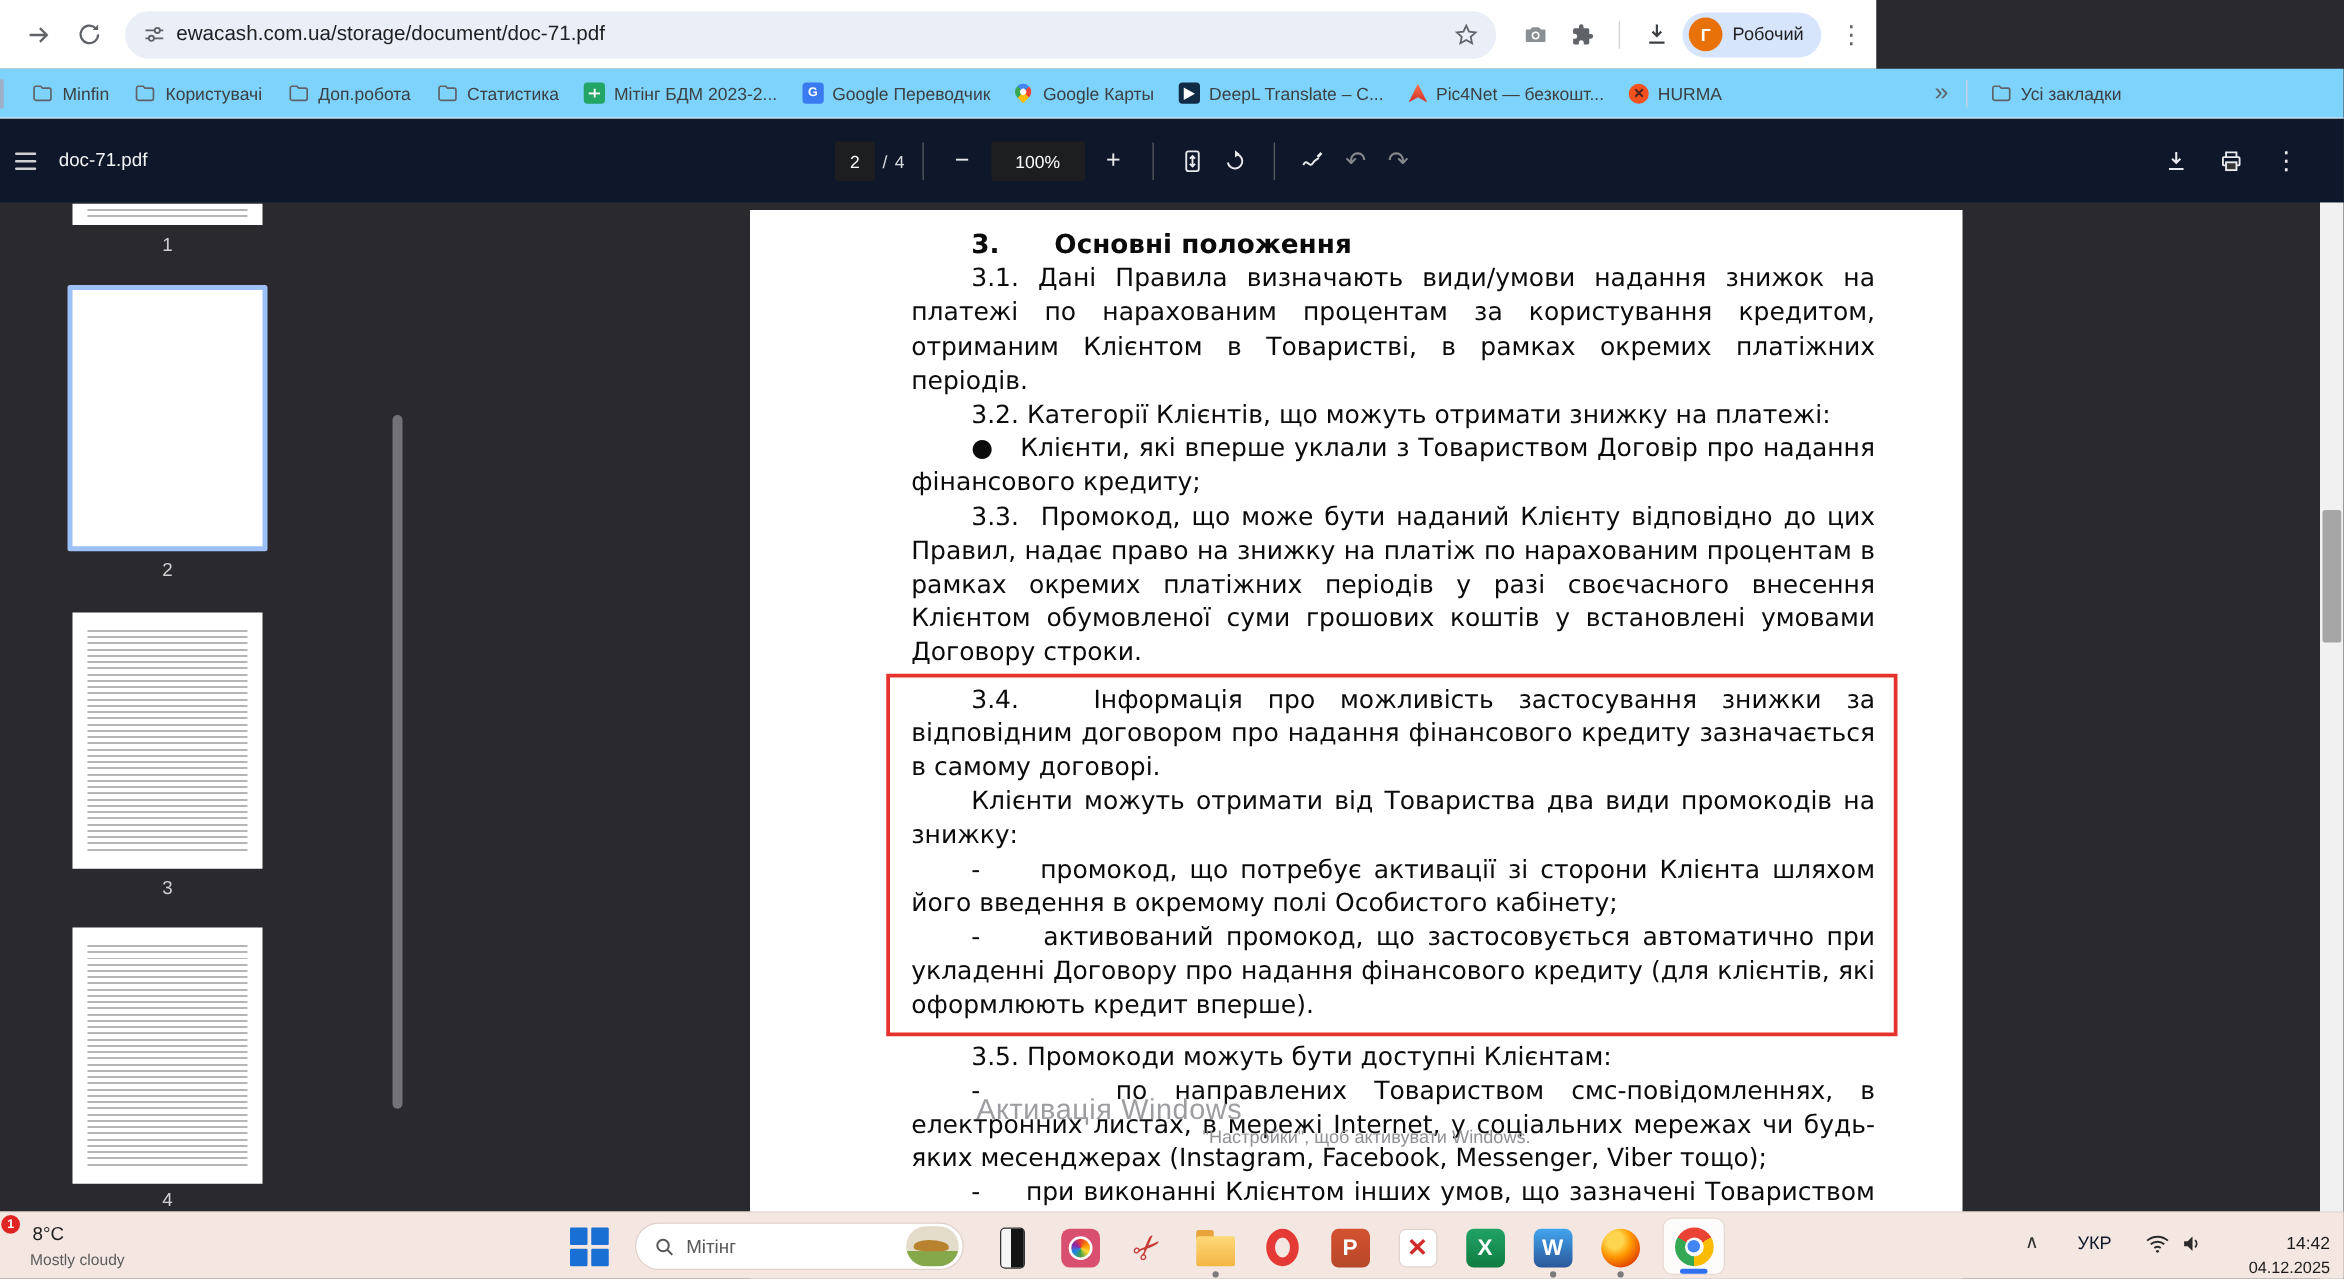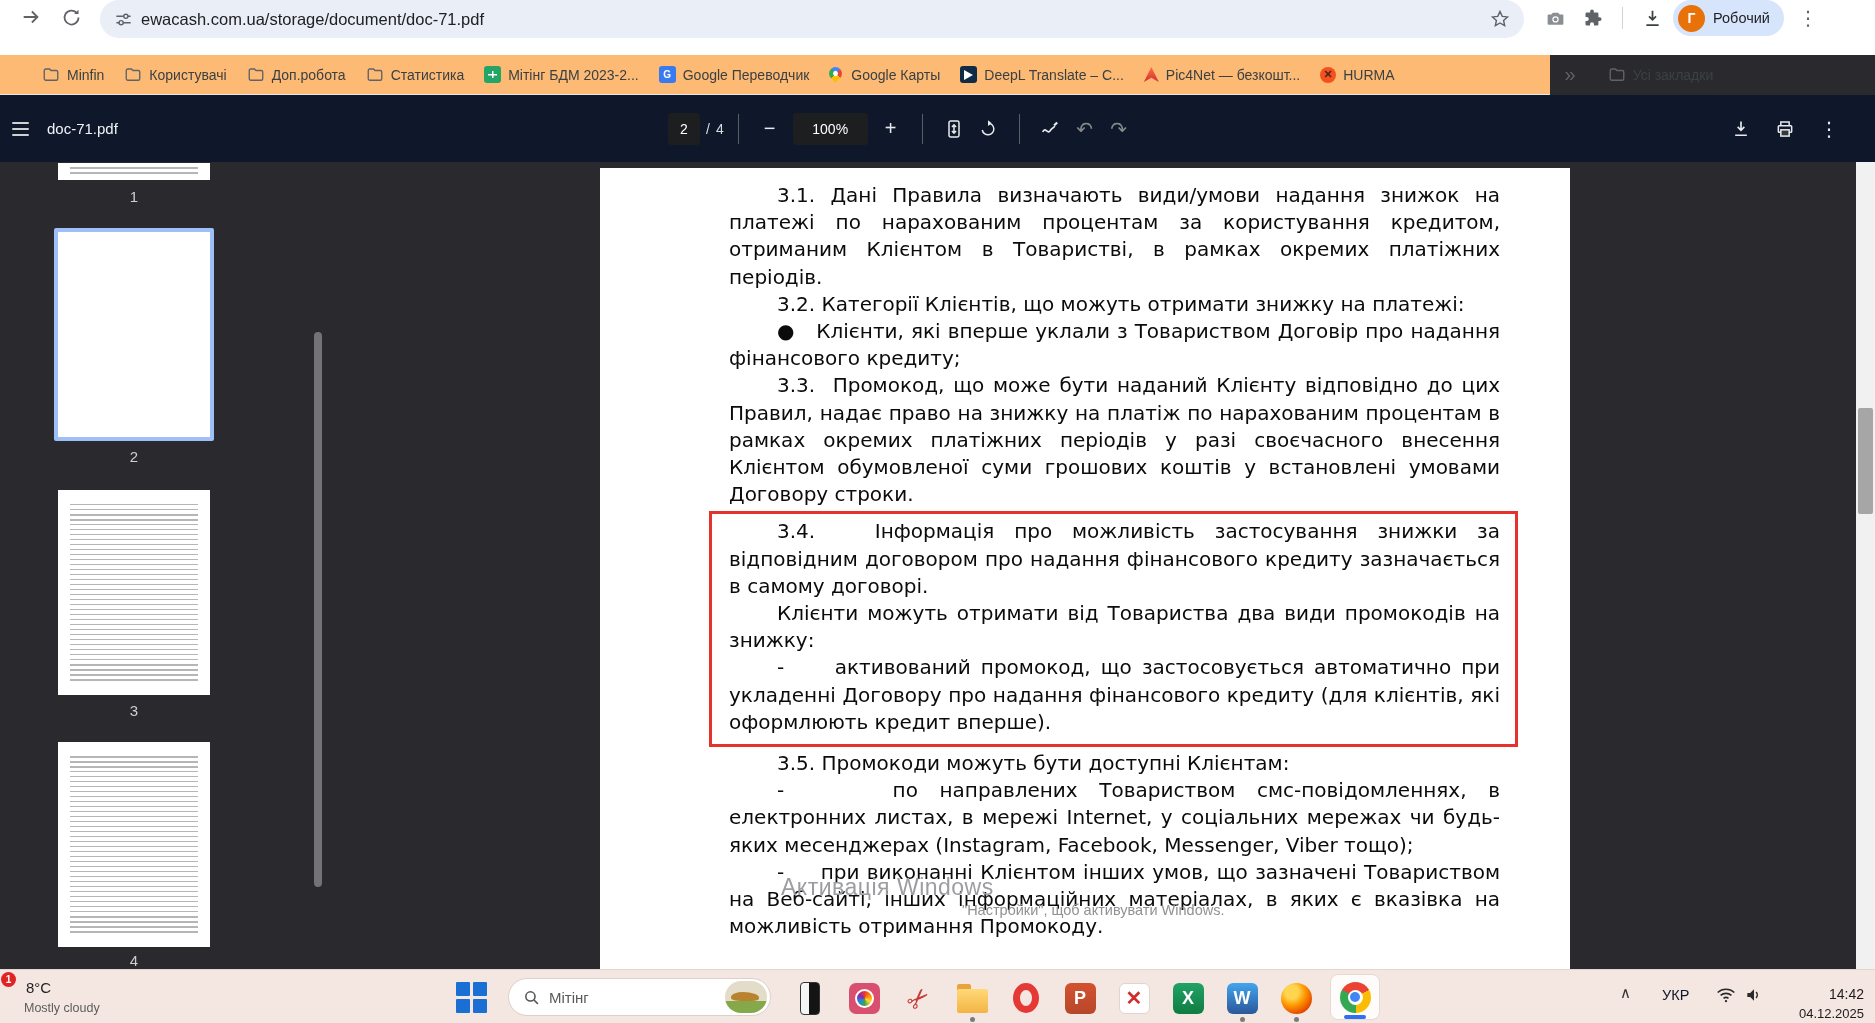--- a/index.html
+++ b/index.html
@@ -2,40 +2,40 @@
 <html><head>
 <meta charset="utf-8">
 <style>
   html,body{margin:0;padding:0;}
   body{width:1875px;height:1023px;position:relative;overflow:hidden;
        background:#2a2a2e;font-family:"Liberation Sans",sans-serif;
        -webkit-font-smoothing:antialiased;}
   button{background:none;border:none;padding:0;cursor:pointer;font-family:inherit;}
 
   
-  .topbar{position:absolute;left:0;top:0;width:1875px;height:55px;background:#ffffff;
-          display:flex;align-items:flex-start;}
+  .topbar{position:absolute;left:0;top:0;width:1501px;height:55px;background:#ffffff;
+          display:flex;align-items:center;}
   .navbtn{width:34px;height:34px;border-radius:50%;display:flex;align-items:center;
           justify-content:center;color:#5f6368;}
   .omnibox{height:38px;background:#e9eef7;border-radius:19px;display:flex;align-items:center;
            margin-left:12px;width:1412px;padding:0 6px;}
   .omnibox .url{flex:1;color:#202124;font-size:16.5px;margin-left:8px;white-space:nowrap;
                 overflow:hidden;}
   .chrome-right{display:flex;align-items:center;margin-left:14px;gap:4px;}
   .vdiv{width:1px;height:22px;background:#d0d4da;margin:0 8px;}
   .profile-chip{height:36px;background:#d7e5fc;border-radius:18px;display:flex;align-items:center;
                 padding:0 14px 0 5px;gap:8px;}
   .avatar{width:27px;height:27px;border-radius:50%;background:#e8710a;color:#fff;font-size:14px;
           font-weight:bold;display:flex;align-items:center;justify-content:center;}
   .profile-chip .pname{font-size:14.5px;color:#1f1f1f;}
   .kebab{font-size:20px;color:#5f6368;line-height:1;padding:0 10px;}
 
   
-  .bookmarks{position:absolute;left:0;top:55px;width:1550px;height:40px;background:#fdba74;
-             border-bottom:1px solid #e8e8e8;display:flex;align-items:center;padding-left:20px;
+  .bookmarks{position:absolute;left:0;top:55px;width:1875px;height:40px;background:#7dd3fc;
+             border-bottom:1px solid #e8e8e8;display:flex;align-items:center;padding-left:0;
              box-sizing:border-box;}
   .bm-sep{width:3px;height:24px;background:#9fb0c6;border-radius:2px;margin-right:12px;}
   .bm{display:flex;align-items:center;gap:7px;padding:4px 10px;border-radius:6px;color:#3c4043;
       font-size:14px;white-space:nowrap;}
   .bm svg{flex:0 0 auto;}
   .sq-ic{width:17px;height:17px;border-radius:3px;display:flex;align-items:center;
          justify-content:center;color:#fff;font-size:10px;font-weight:bold;}
   .ic-sheets{background:#23a566;position:relative;}
   .ic-sheets::after{content:"";position:absolute;inset:5px 4px;background:
       linear-gradient(#fff,#fff) center/9px 1.5px no-repeat,
@@ -353,27 +353,29 @@
 
   <div class="thumb" style="left:58px;top:580px;width:152px;height:205px;">
     <div class="tlines"></div>
   </div>
   <div class="tlabel" style="top:790px;">4</div>
 
   <div class="side-scroll"></div>
 
   <section class="page">
     <div class="doc">
+      <p class="doc-h">3.&nbsp;&nbsp;&nbsp;&nbsp;&nbsp;&nbsp;Основні положення</p>
       <p>3.1. Дані Правила визначають види/умови надання знижок на платежі по нарахованим процентам за користування кредитом, отриманим Клієнтом в Товаристві, в рамках окремих платіжних періодів.</p>
       <p>3.2. Категорії Клієнтів, що можуть отримати знижку на платежі:</p>
       <p>●&nbsp;&nbsp;&nbsp;Клієнти, які вперше уклали з Товариством Договір про надання фінансового кредиту;</p>
       <p>3.3.&nbsp; Промокод, що може бути наданий Клієнту відповідно до цих Правил, надає право на знижку на платіж по нарахованим процентам в рамках окремих платіжних періодів у разі своєчасного внесення Клієнтом обумовленої суми грошових коштів у встановлені умовами Договору строки.</p>
       <div class="redbox">
         <p>3.4.&nbsp;&nbsp; Інформація про можливість застосування знижки за відповідним договором про надання фінансового кредиту зазначається в самому договорі.</p>
         <p>Клієнти можуть отримати від Товариства два види промокодів на знижку:</p>
+        <p>-&nbsp;&nbsp;&nbsp;&nbsp;&nbsp;промокод, що потребує активації зі сторони Клієнта шляхом його введення в окремому полі Особистого кабінету;</p>
         <p>-&nbsp;&nbsp;&nbsp;&nbsp;&nbsp;активований промокод, що застосовується автоматично при укладенні Договору про надання фінансового кредиту (для клієнтів, які оформлюють кредит вперше).</p>
       </div>
       <p>3.5. Промокоди можуть бути доступні Клієнтам:</p>
       <p>-&nbsp;&nbsp;&nbsp;&nbsp;&nbsp;по направлених Товариством смс-повідомленнях, в електронних листах, в мережі Internet, у соціальних мережах чи будь-яких месенджерах (Instagram, Facebook, Messenger, Viber тощо);</p>
       <p>-&nbsp;&nbsp;&nbsp;&nbsp;&nbsp;при виконанні Клієнтом інших умов, що зазначені Товариством на Веб-сайті, інших інформаційних матеріалах, в яких є вказівка на можливість отримання Промокоду.</p>
     </div>
   </section>
 
   <div class="wm1">Активація Windows</div>
   <div class="wm2">"Настройки", щоб активувати Windows.</div>

